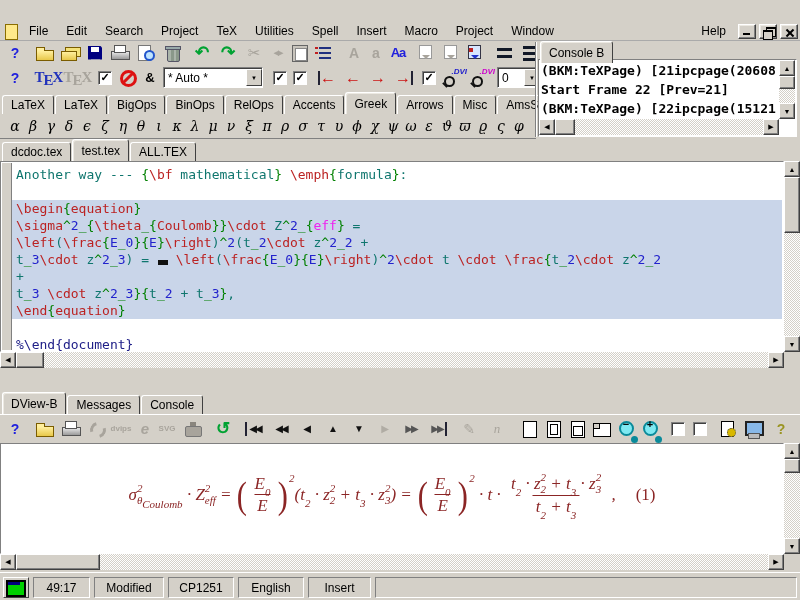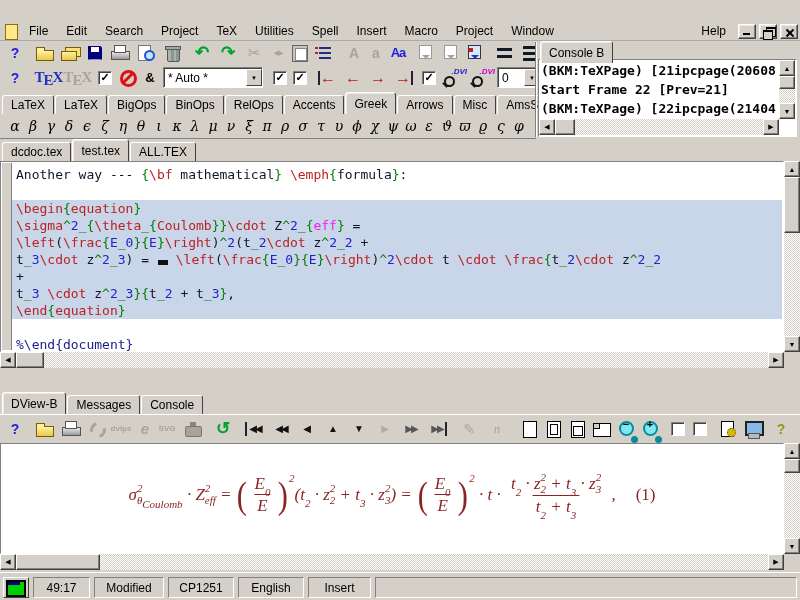--- a/index.html
+++ b/index.html
@@ -118,21 +118,21 @@
   .console-lines{position:absolute;left:2px;top:1px;right:17px;bottom:17px;overflow:hidden;}
   .cline{font-family:"DejaVu Sans Mono",monospace;font-weight:bold;font-size:13px;line-height:19px;white-space:pre;}
 
   
   #edtabs{top:140px;height:21px;width:780px;}
   .editor{position:absolute;left:0;top:161px;width:784px;height:191px;background:#fff;overflow:hidden;}
   .gutter{position:absolute;left:1px;top:1px;bottom:1px;width:10px;background:#d4d0c8;border-right:1px solid #808080;z-index:2;}
   .elines{position:absolute;left:11px;top:1px;right:1px;padding-top:3px;font-family:"DejaVu Sans Mono",monospace;font-size:13px;line-height:17px;}
   .eline{height:17px;white-space:pre;padding-left:4px;}
   .eline.sel{background:#c9d5e9;}
-  .ck{color:#0f172a;}.cr{color:#bb2222;text-align:right;}.cg{color:#008000;}.cb2{color:#2222cc;}.cm{color:#ee22ee;}.cn{color:#202088;}
+  .ck{color:#0f766e;}.cr{color:#bb2222;text-align:right;}.cg{color:#008000;}.cb2{color:#2222cc;}.cm{color:#ee22ee;}.cn{color:#202088;}
   .cursor-block{display:inline-block;width:10px;height:5px;background:#111;vertical-align:-1px;margin-left:1px;}
 
   
   #vtabs{top:393px;height:21px;width:780px;}
   .dvi-toolbar{position:absolute;left:0;top:414px;width:800px;height:28px;display:flex;align-items:center;padding-left:4px;border-top:1px solid #fff;}
   .preview{position:absolute;left:0;top:443px;width:784px;height:111px;background:#fff;overflow:hidden;}
   .formula{position:absolute;left:50%;top:28px;transform:translateX(-50%);color:#8b2525;
            font-family:"Liberation Serif",serif;font-style:italic;font-size:17px;
            display:flex;align-items:center;white-space:pre;}
   .mt{white-space:pre;}
@@ -333,21 +333,21 @@
       <span class="gk">ς</span>
       <span class="gk">φ</span>
     </div>
 
   <div class="vsep"></div>
   <span class="tab active console-tab">Console B</span>
   <div class="console-body sunken-lite">
     <div class="console-lines">
         <div class="cline">(BKM:TeXPage) [21ipcpage(20608</div>
         <div class="cline">Start Frame 22 [Prev=21]</div>
-        <div class="cline">(BKM:TeXPage) [22ipcpage(21404</div>
+        <div class="cline">(BKM:TeXPage) [22ipcpage(15121</div>
       </div>
   </div>
 
   <div id="edtabs" class="tabrow">
       <span class="tab">dcdoc.tex</span>
       <span class="tab active">test.tex</span>
       <span class="tab">ALL.TEX</span>
     </div>
 
   <div class="editor sunken-lite">

